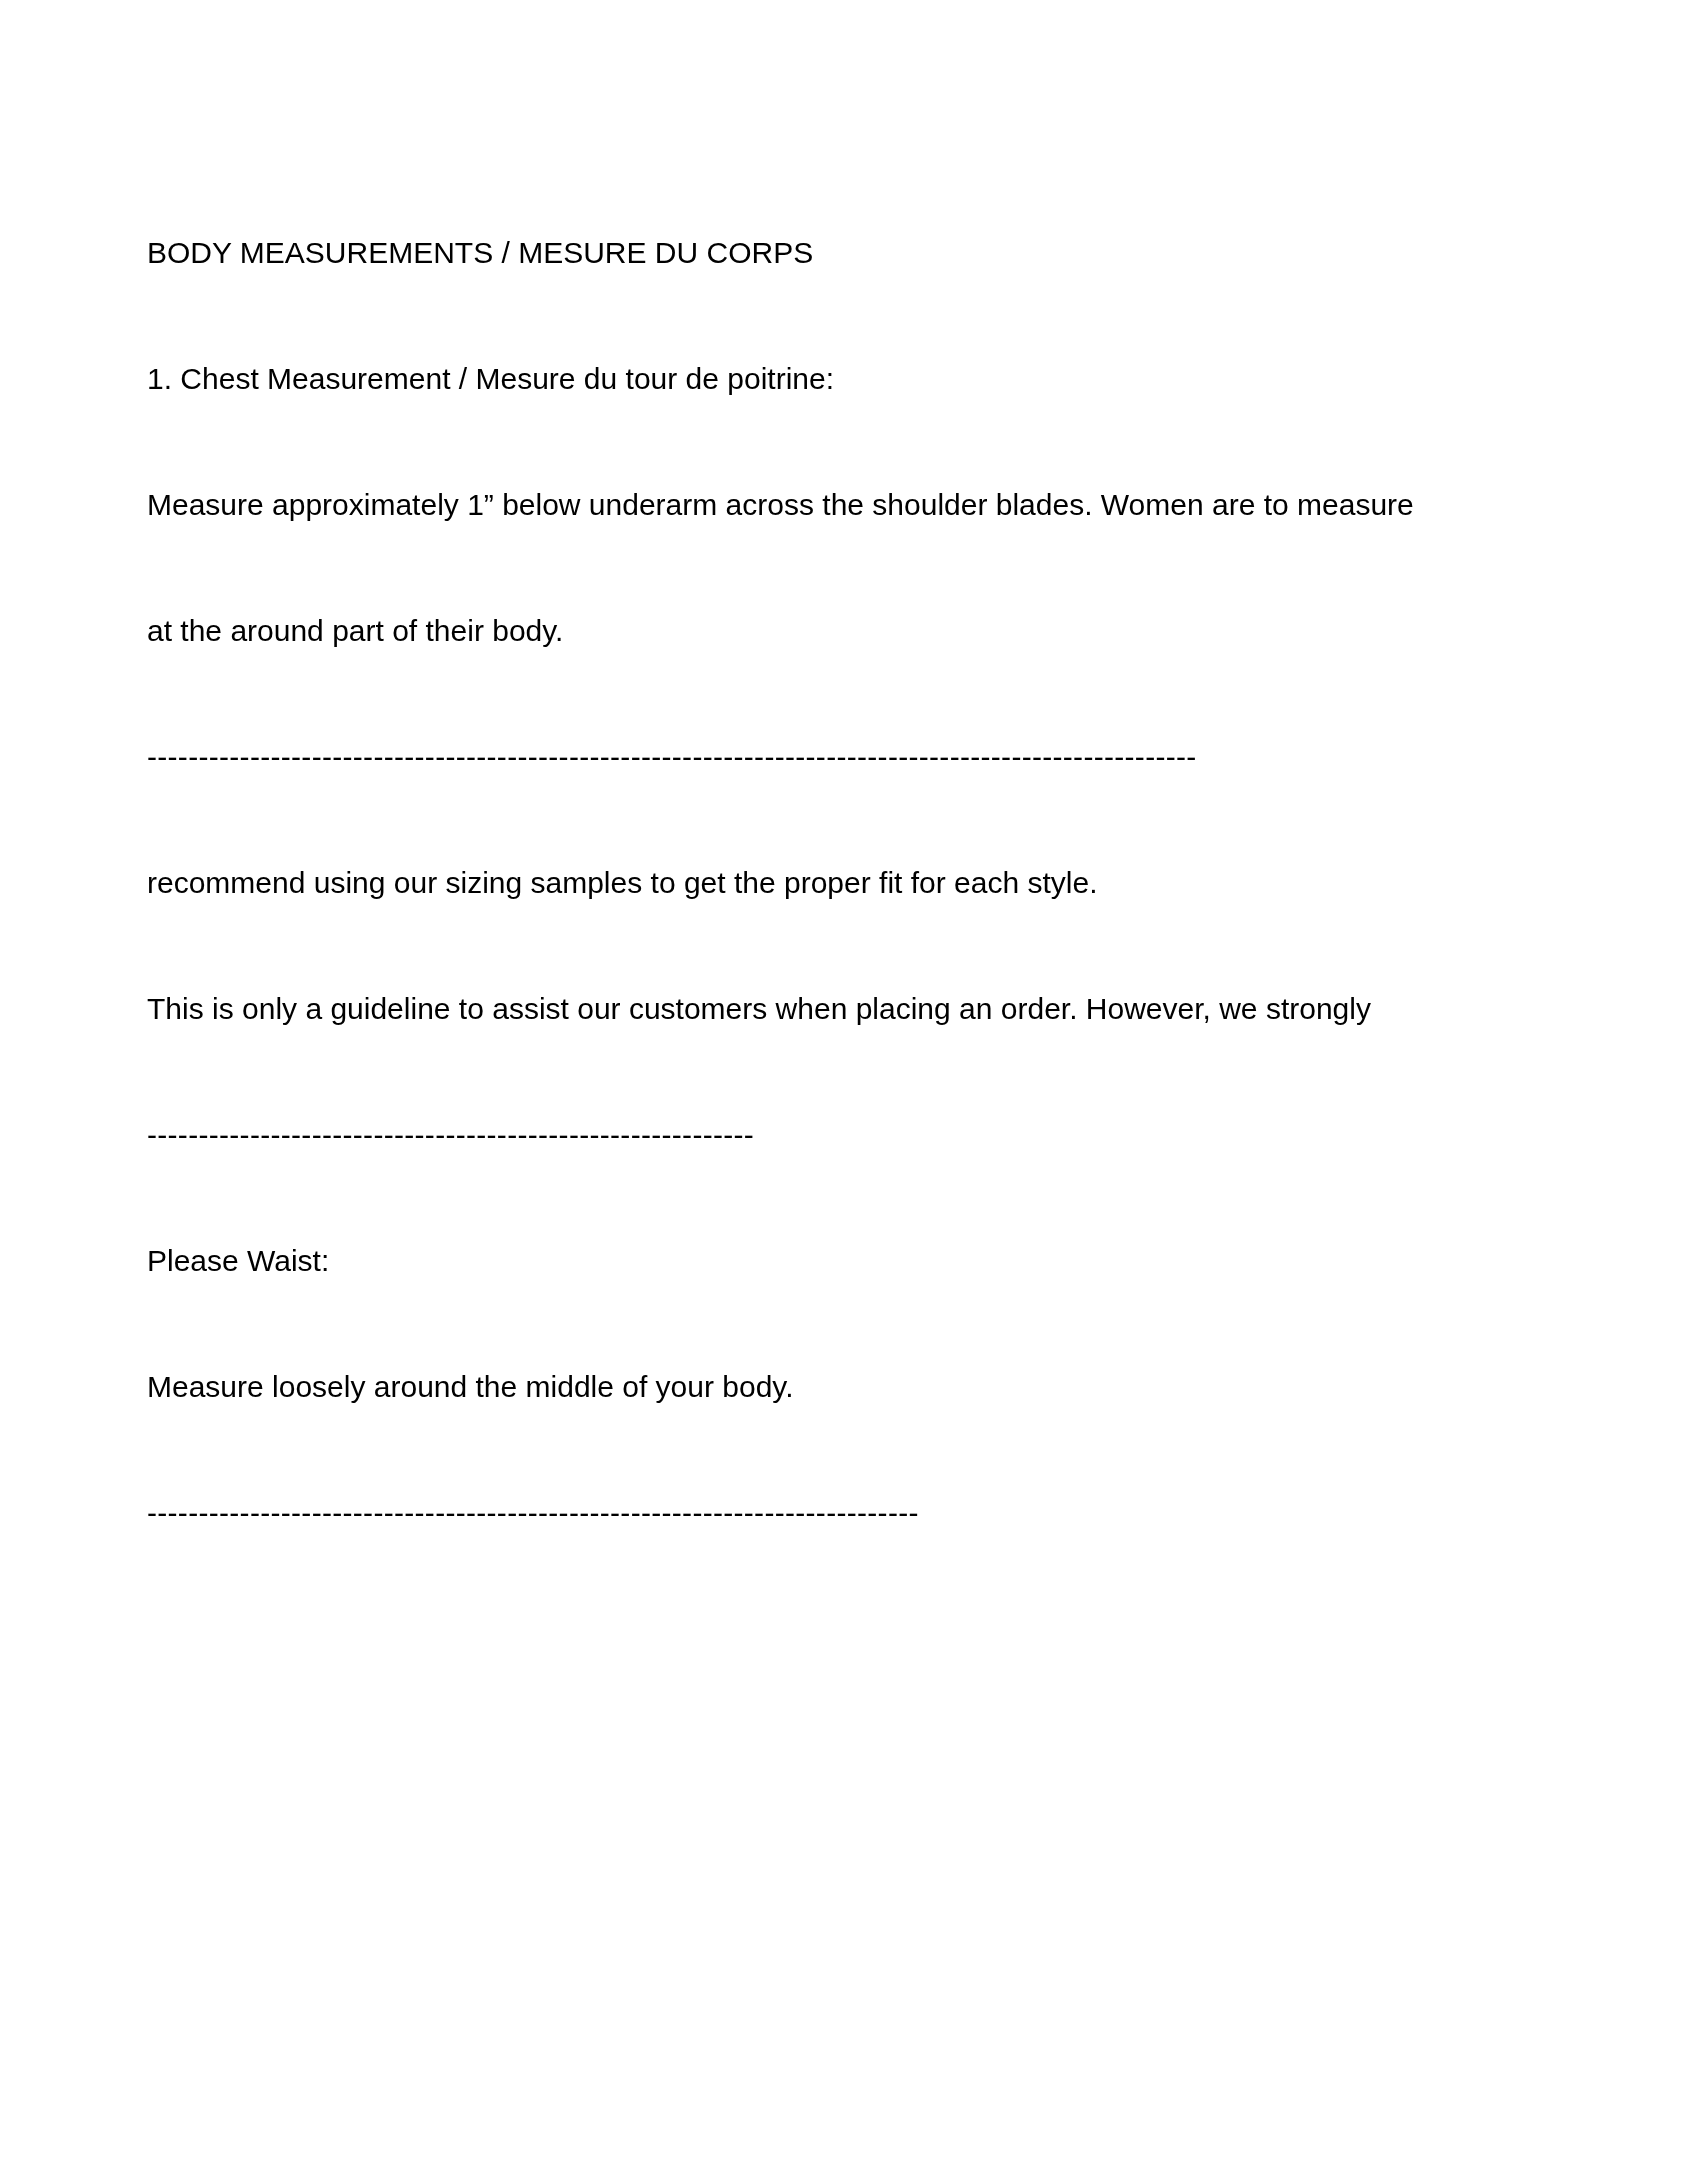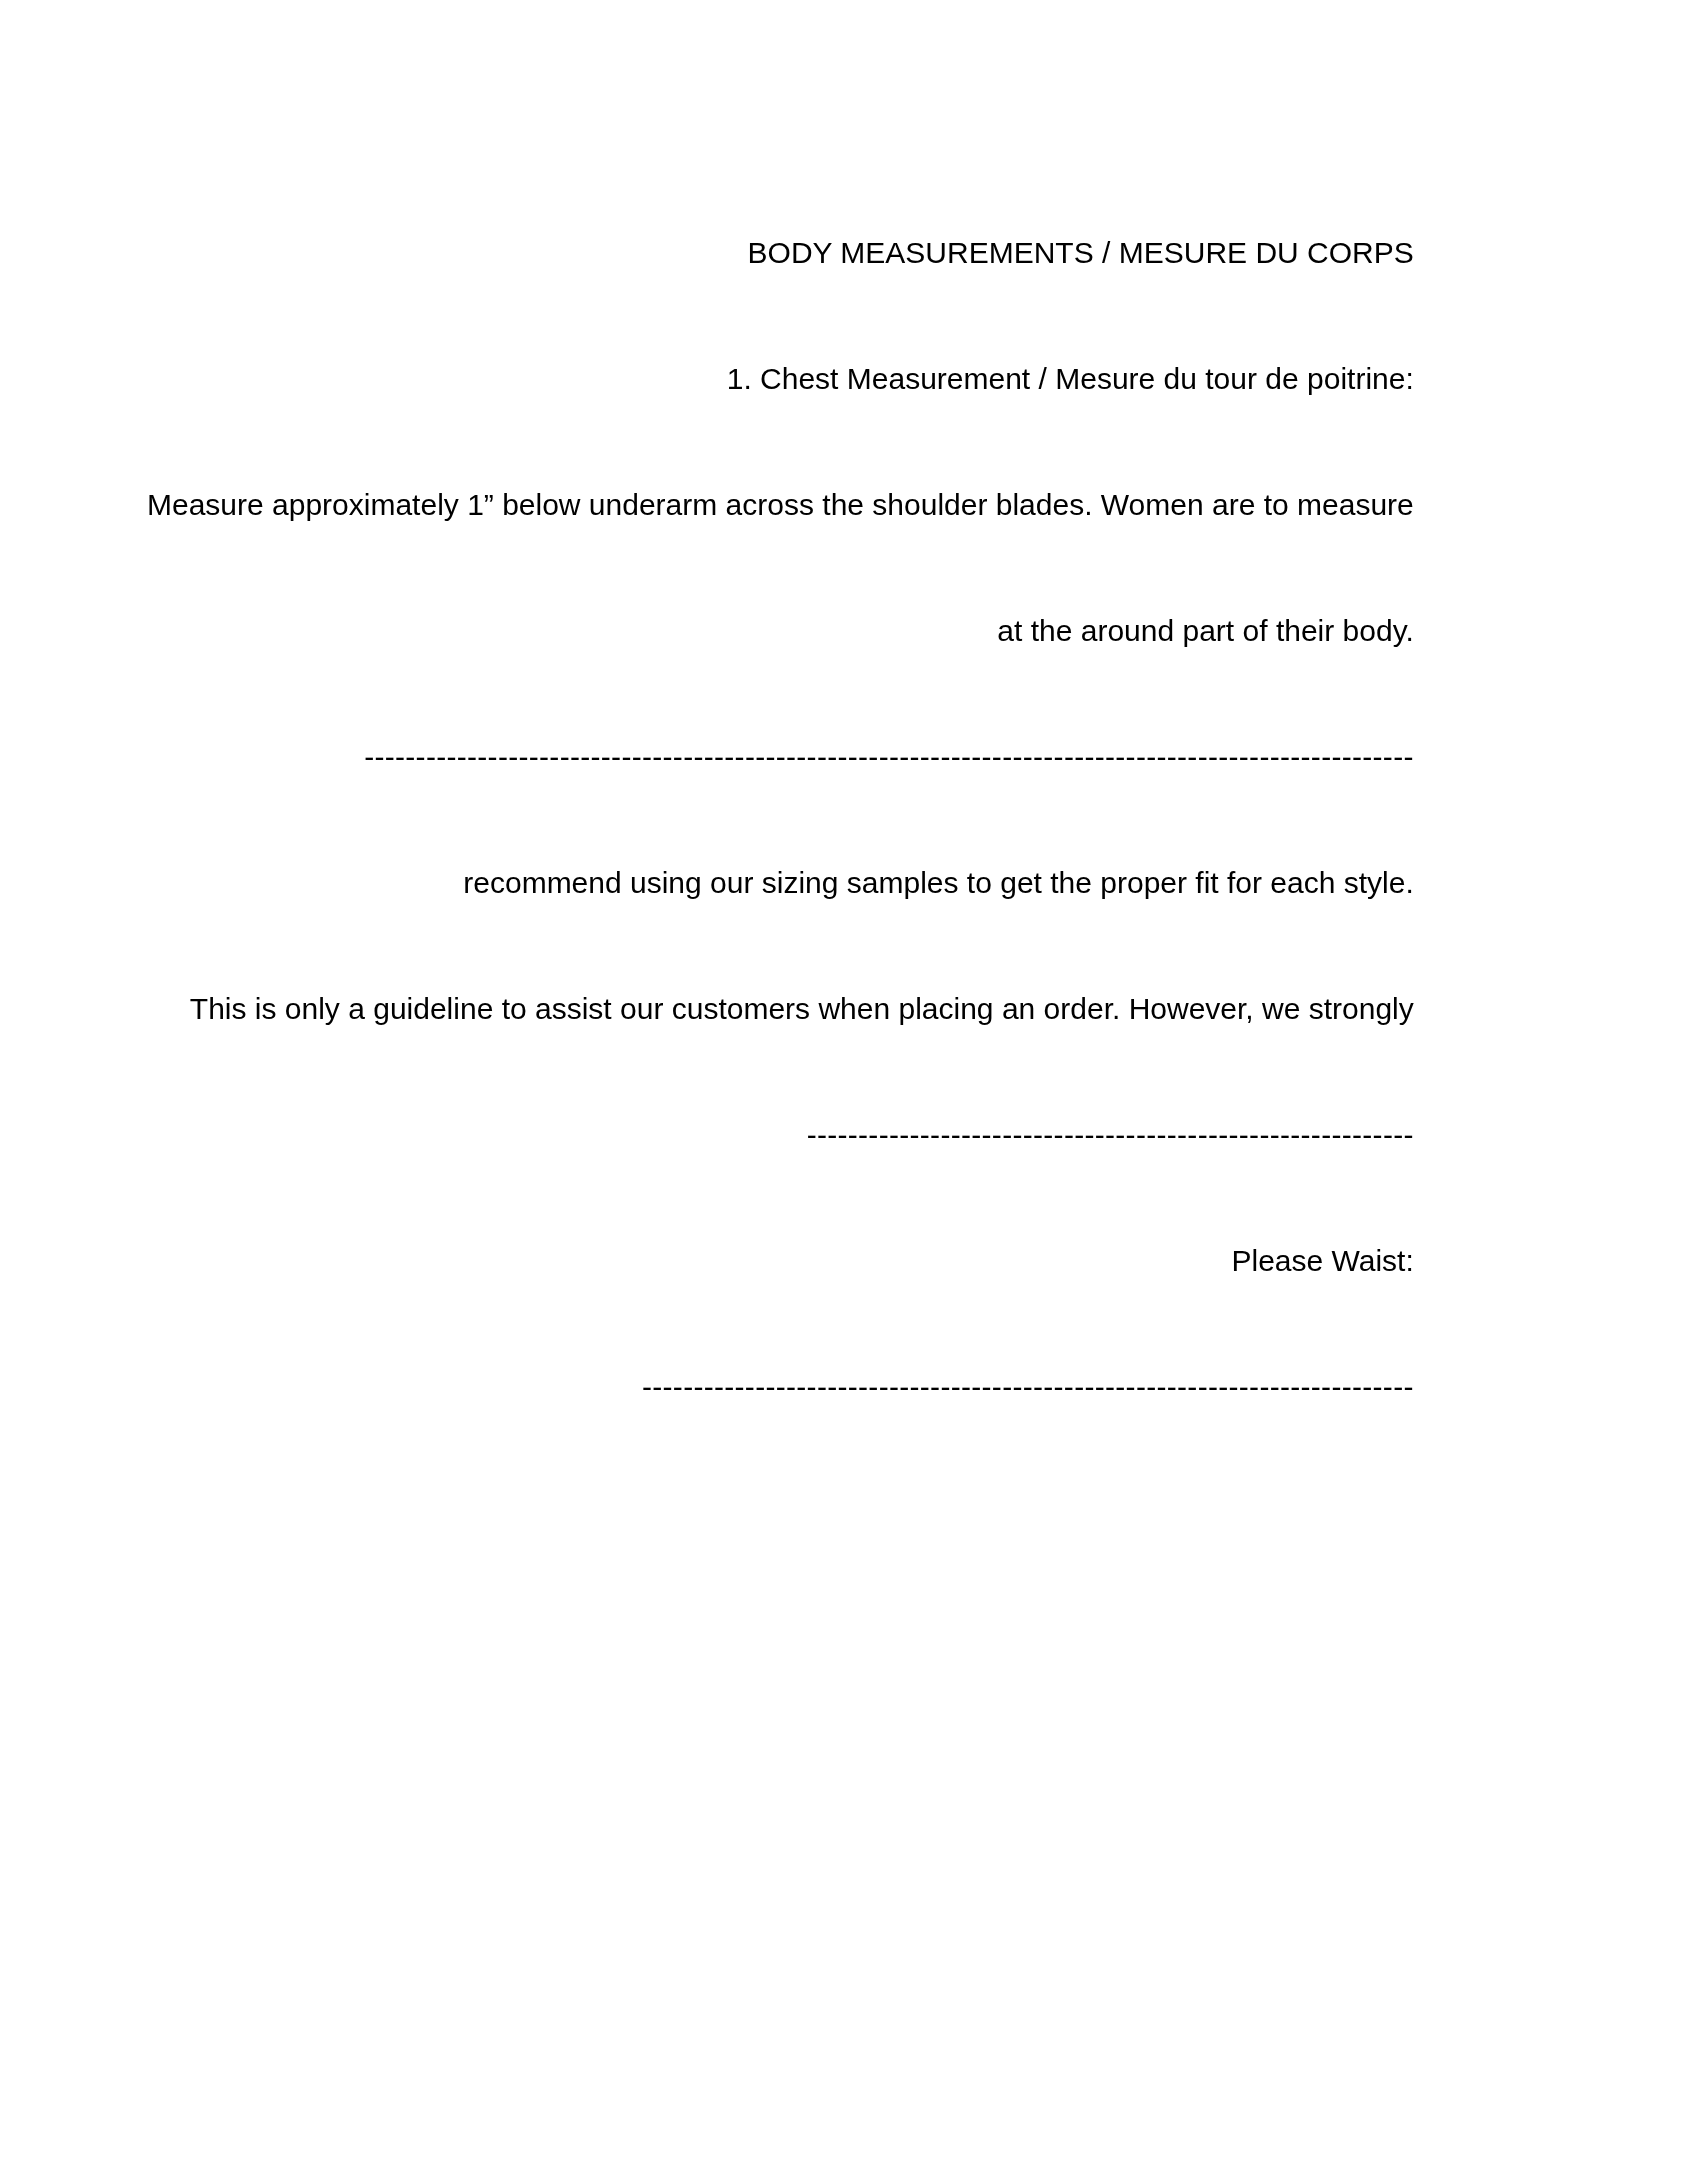--- a/index.html
+++ b/index.html
@@ -12,21 +12,20 @@
     height: 2178px;
     position: relative;
     overflow: hidden;
   }
   .page {
     position: absolute;
     left: 0; top: 0;
     width: 1683px;
     height: 1738px;
     background: #ffffff;
-    text-align: right;
   }
   .content {
     position: absolute;
     left: 147px;
     top: 148px;
     font-family: "Liberation Sans", sans-serif;
     font-size: 30px;
     line-height: 42px;
     color: #000000;
     white-space: pre;
@@ -46,16 +45,17 @@
   <div class="content">
     <div class="line">BODY MEASUREMENTS / MESURE DU CORPS</div>
     <div class="line">1. Chest Measurement / Mesure du tour de poitrine:</div>
     <div class="line">Measure approximately 1” below underarm across the shoulder blades. Women are to measure</div>
     <div class="line">at the around part of their body.</div>
     <div class="line divider">------------------------------------------------------------------------------------------------------</div>
     <div class="line">recommend using our sizing samples to get the proper fit for each style.</div>
     <div class="line">This is only a guideline to assist our customers when placing an order. However, we strongly</div>
     <div class="line divider">-----------------------------------------------------------</div>
     <div class="line">Please Waist:</div>
+    <div class="line">Measure loosely around the middle of your body.</div>
     <div class="line divider">---------------------------------------------------------------------------</div>
   </div>
 </div>
 
 
 </body></html>

